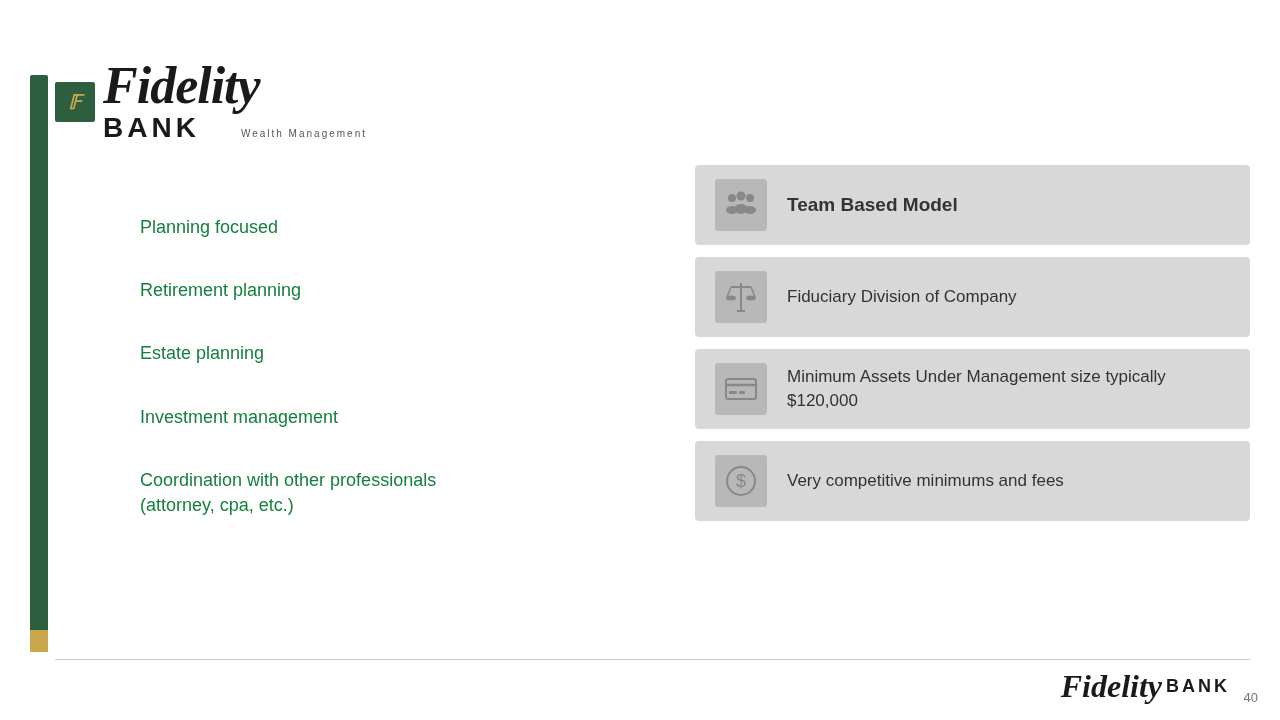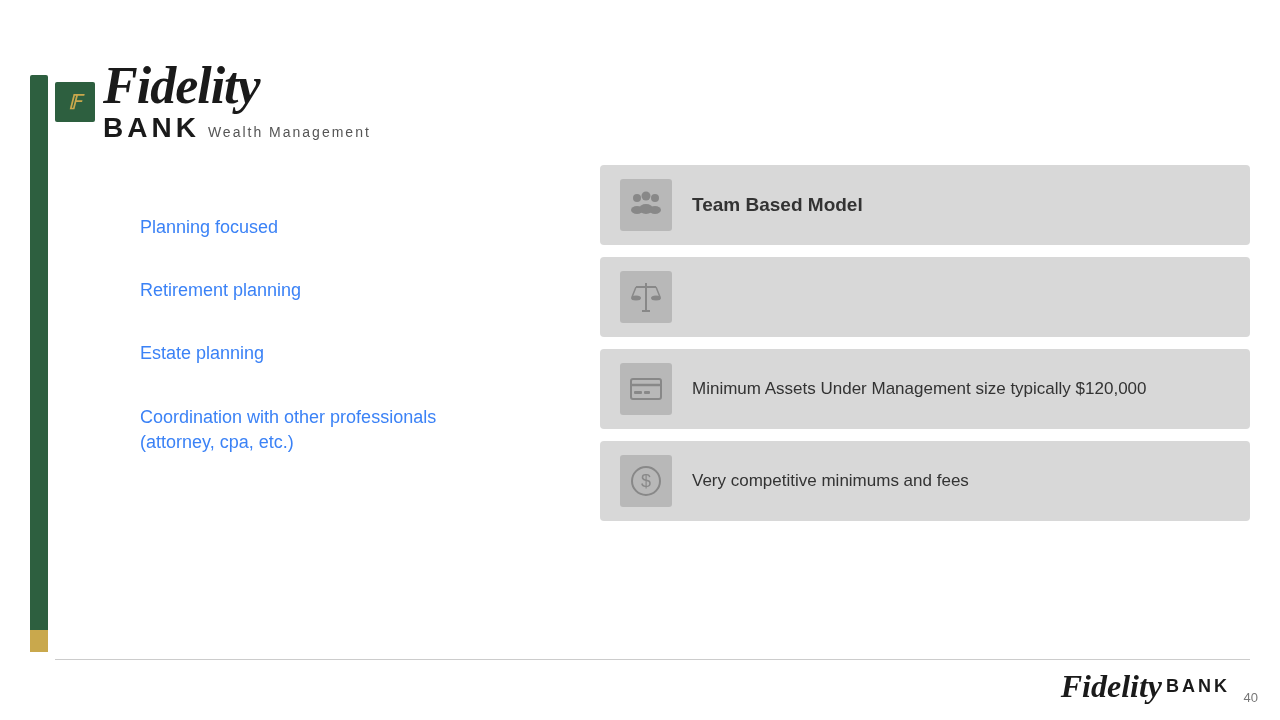--- a/index.html
+++ b/index.html
@@ -82,46 +82,47 @@
       font-family: Arial, sans-serif;
       font-size: 28px;
       font-weight: bold;
       color: #1a1a1a;
       letter-spacing: 4px;
       text-transform: uppercase;
     }
 
     .logo-wm {
       font-family: Arial, sans-serif;
-      font-size: 14px;
+      font-size: 10px;
       color: #555;
       letter-spacing: 2px;
+      margin-left: 33px;
     }
 
     
     .left-content {
       position: absolute;
       left: 140px;
       top: 215px;
     }
 
     .bullet-item {
       font-family: Arial, sans-serif;
       font-size: 18px;
-      color: #3b82f6;
+      color: #15803d;
       margin-bottom: 38px;
       line-height: 1.4;
     }
 
     
     .right-content {
       position: absolute;
       right: 30px;
       top: 165px;
-      width: 650px;
+      width: 555px;
     }
 
     .feature-card {
       background: #d8d8d8;
       border-radius: 4px;
       display: flex;
       align-items: center;
       padding: 14px 20px;
       margin-bottom: 12px;
       min-height: 72px;
@@ -220,20 +221,21 @@
       <span class="logo-bank">BANK</span>
       <span class="logo-wm">Wealth Management</span>
     </div>
   </div>
 </div>
 
 <div class="left-content">
   <div class="bullet-item">Planning focused</div>
   <div class="bullet-item">Retirement planning</div>
   <div class="bullet-item">Estate planning</div>
+  <div class="bullet-item">Investment management</div>
   <div class="bullet-item">Coordination with other professionals<br>(attorney, cpa, etc.)</div>
 </div>
 
 <div class="right-content">
 
   <div class="feature-card">
     <div class="card-icon">
       <svg viewBox="0 0 36 36" fill="none" xmlns="http://www.w3.org/2000/svg">
 
         <circle cx="9" cy="11" r="4" fill="#888"></circle>
@@ -253,20 +255,21 @@
 
         <line x1="18" y1="4" x2="18" y2="32" stroke="#888" stroke-width="2"></line>
         <line x1="8" y1="8" x2="28" y2="8" stroke="#888" stroke-width="2"></line>
         <line x1="8" y1="8" x2="4" y2="18" stroke="#888" stroke-width="1.5"></line>
         <line x1="28" y1="8" x2="32" y2="18" stroke="#888" stroke-width="1.5"></line>
         <ellipse cx="8" cy="19" rx="5" ry="2.5" fill="#888"></ellipse>
         <ellipse cx="28" cy="19" rx="5" ry="2.5" fill="#888"></ellipse>
         <line x1="14" y1="32" x2="22" y2="32" stroke="#888" stroke-width="2"></line>
       </svg>
     </div>
+    <div class="card-text">Fiduciary Division of Company</div>
   </div>
 
   <div class="feature-card">
     <div class="card-icon">
       <svg viewBox="0 0 36 36" fill="none" xmlns="http://www.w3.org/2000/svg">
 
         <rect x="3" y="8" width="30" height="20" rx="2" stroke="#888" stroke-width="2" fill="none"></rect>
         <line x1="3" y1="14" x2="33" y2="14" stroke="#888" stroke-width="2.5"></line>
         <rect x="6" y="20" width="8" height="3" rx="1" fill="#888"></rect>
         <rect x="16" y="20" width="6" height="3" rx="1" fill="#888"></rect>

